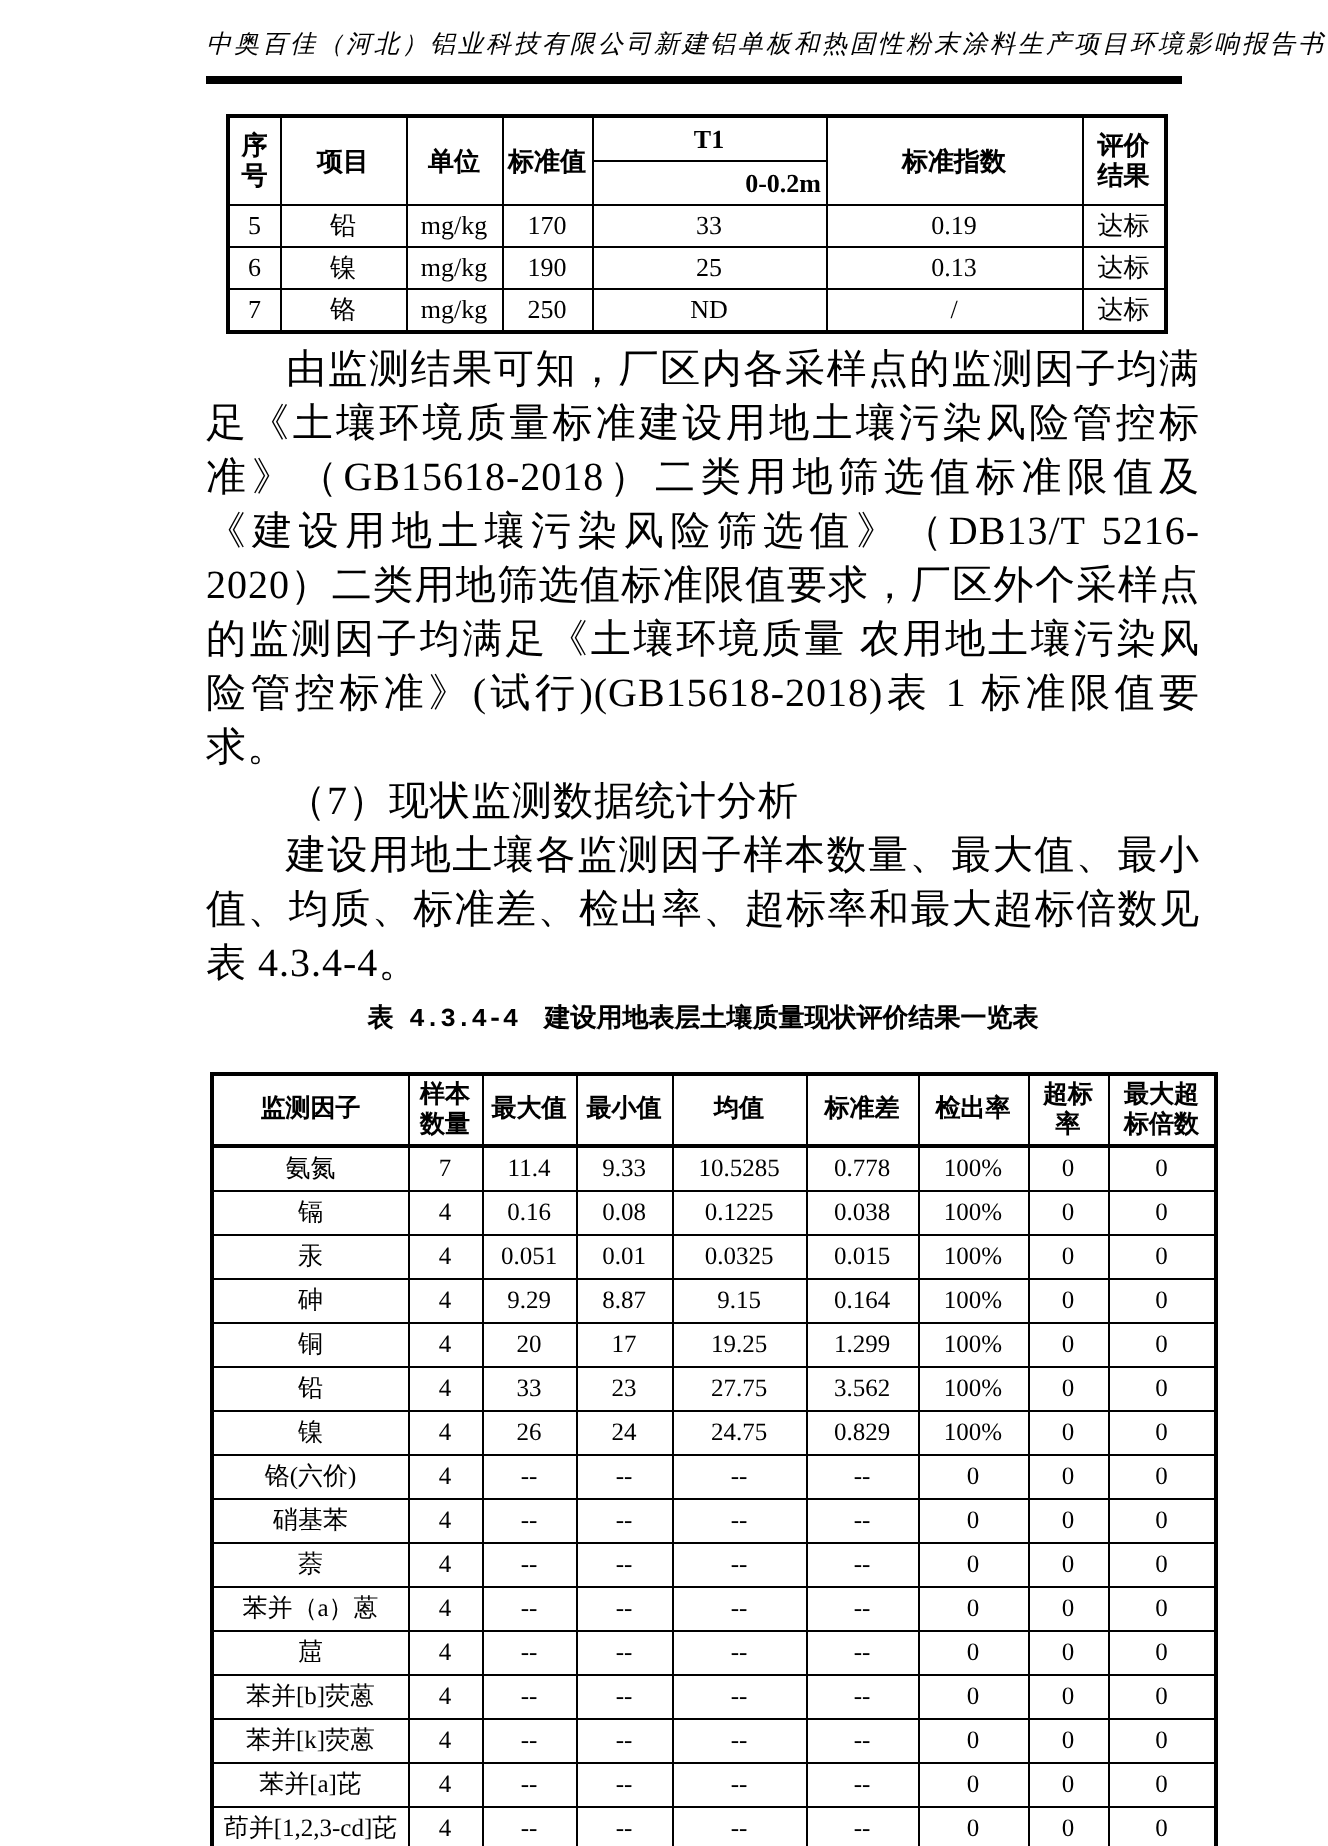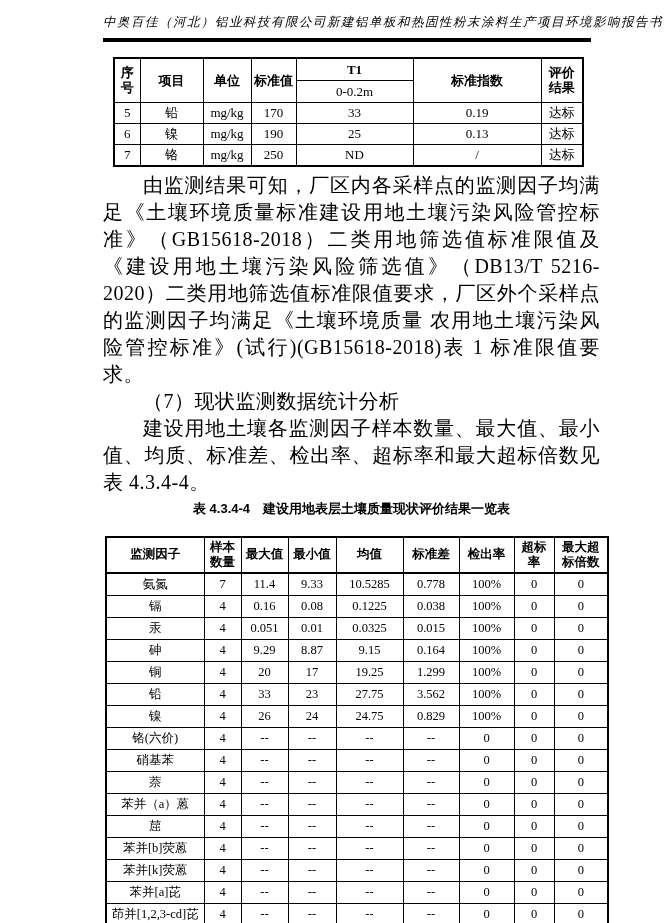--- a/index.html
+++ b/index.html
@@ -36,37 +36,37 @@
   }
   
   .t1 {
     width:469px;
     margin-left:10px;
     margin-top:15px;
     font-size:13px;
     border:2px solid #000;
   }
   .t1 th { font-weight:bold; height:22px; line-height:15px; }
-  .t1 th.bold-cell { font-weight:normal; }
+  .t1 th.bold-cell { font-weight:bold;text-align:right; }
   .t1 td { height:20px; line-height:20px; }
   
   .para {
     font-size:20px;
     line-height:27px;
     text-align:justify;
     text-indent:2em;
     letter-spacing:0.5px;
   }
   .para.first { margin-top:5px; }
   
   .t2caption {
     text-align:center;
     font-weight:bold;
     font-size:13px;
-    font-family:Liberation Sans, sans-serif;
+    font-family:Liberation Mono, monospace;
     margin-top:4px;
   }
   .t2 {
     width:502px;
     margin-left:2px;
     margin-top:18px;
     font-size:12.5px;
     border:2px solid #000;
   }
   .t2 thead th {

